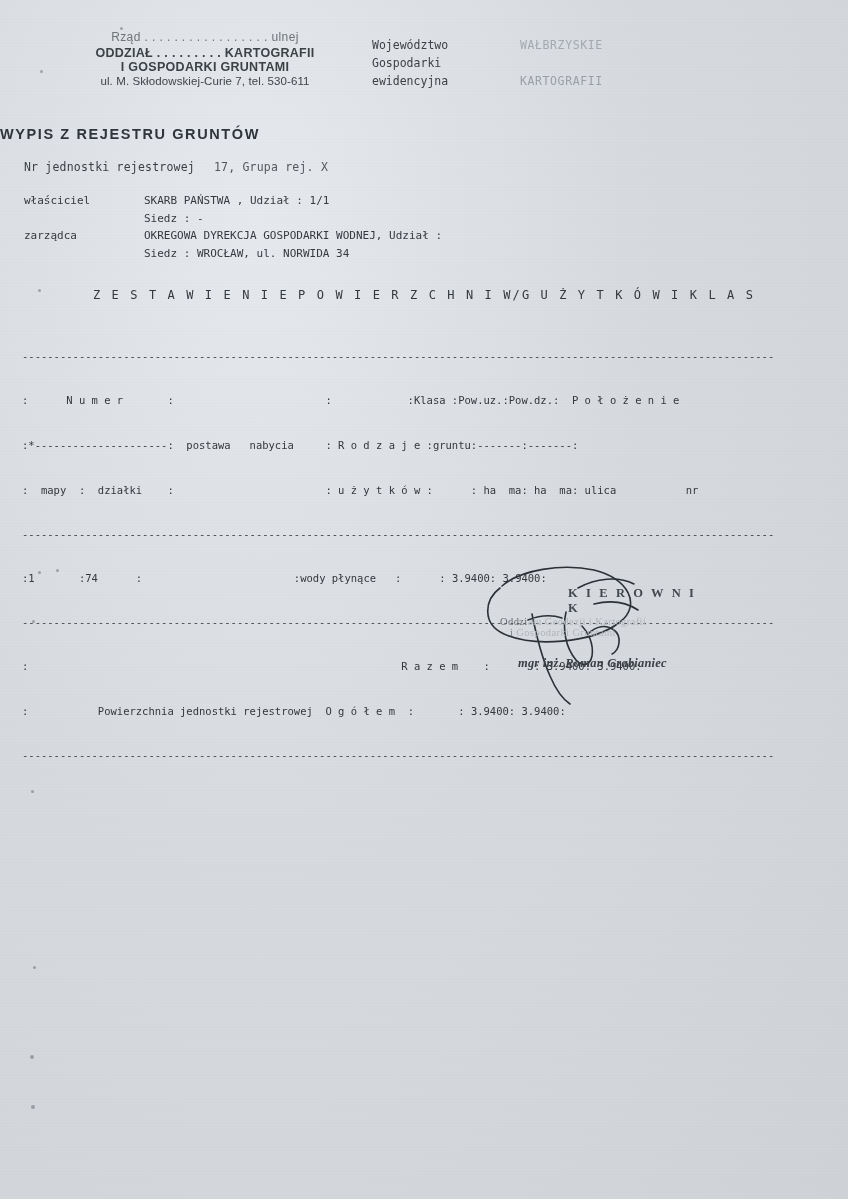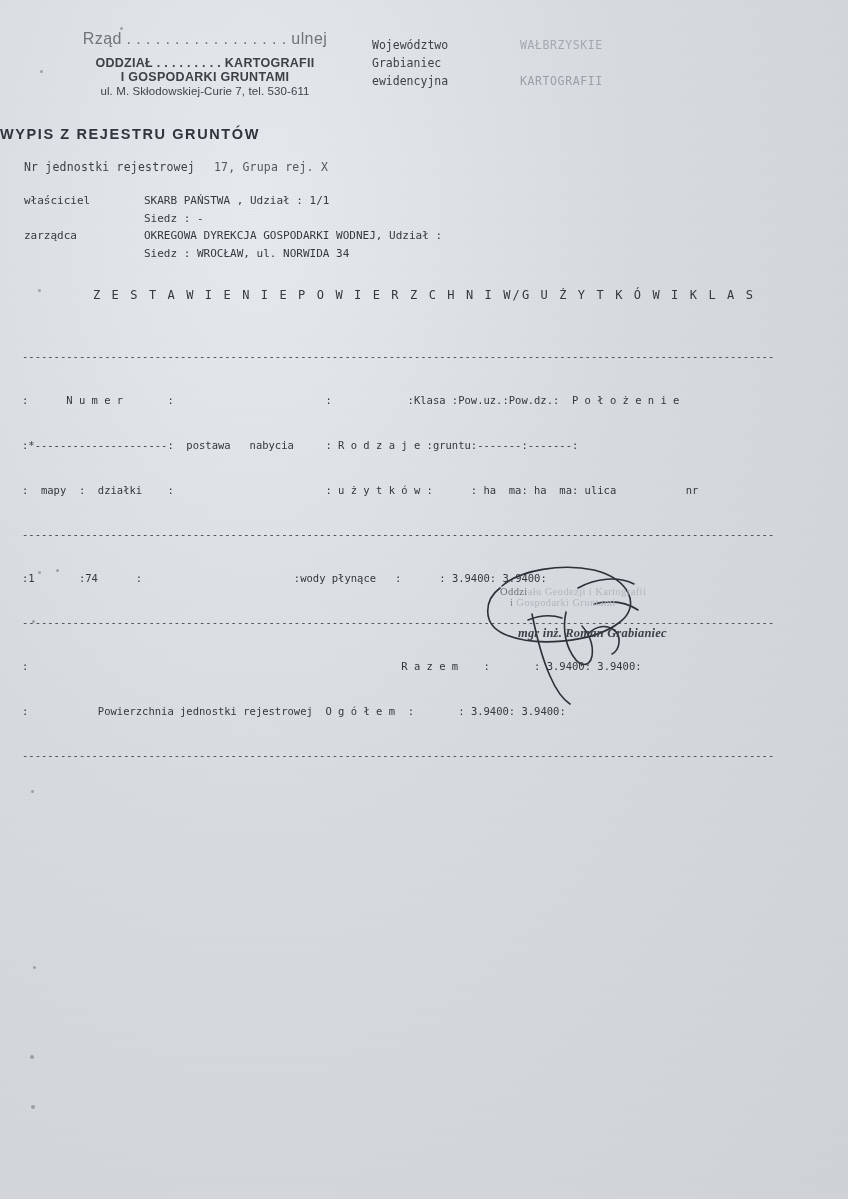--- a/index.html
+++ b/index.html
@@ -38,25 +38,25 @@
   
   .letterhead {
     position: absolute;
     left: 40px;
     top: 30px;
     width: 330px;
     text-align: center;
     font-family: "Liberation Sans", sans-serif;
   }
   .lh-line1 {
-    font-size: 16px;
+    font-size: 12px;
     color: #6f7479;
     letter-spacing: .4px;
     filter: blur(.4px);
-    margin-bottom: 8px;
+    margin-bottom: 2px;
   }
   .lh-line2 {
     font-size: 12.5px;
     font-weight: bold;
     color: #3c4146;
     letter-spacing: .3px;
     filter: blur(.25px);
   }
   .lh-line3 {
     font-size: 12.5px;
@@ -221,21 +221,21 @@
     <div class="lh-line2">ODDZIAŁ . . . . . . . . . KARTOGRAFII</div>
     <div class="lh-line3">I GOSPODARKI GRUNTAMI</div>
     <div class="lh-line4">ul. M. Skłodowskiej-Curie 7, tel. 530-611</div>
   </div>
 
   <div class="hdr-right">
     <div class="r1">
       <span class="lbl">Województwo</span><span class="val">WAŁBRZYSKIE</span>
     </div>
     <div>
-      <span class="lbl">Grabianiec ewidencyjna</span><span class="val">KARTOGRAFII</span>
+      <span class="lbl">Gospodarki ewidencyjna</span><span class="val">KARTOGRAFII</span>
     </div>
   </div>
 
   <div class="doc-title">WYPIS Z REJESTRU GRUNTÓW</div>
 
   <div class="unit-line">
     <span class="ind">Nr jednostki rejestrowej</span><span class="lite">17,</span>
     <span class="lite">Grupa rej.</span>
     <span class="lite">X</span>
   </div>
@@ -268,19 +268,20 @@
         <path d="M30 40 C14 52, 12 76, 34 86 C62 99, 122 96, 150 74 C172 57, 158 30, 124 22 C92 15, 50 22, 32 38"></path>
         <path d="M62 66 C66 86, 72 110, 80 128 C86 142, 94 152, 100 156"></path>
         <path d="M58 72 C68 68, 80 66, 92 70"></path>
         <path d="M96 64 C92 82, 96 100, 106 112 C112 119, 120 118, 122 108 C124 96, 118 84, 112 78"></path>
         <path d="M118 86 C126 78, 136 76, 144 82 C152 88, 150 102, 142 106"></path>
         <path d="M124 56 C140 52, 156 54, 168 62"></path>
         <path d="M108 40 C126 30, 148 28, 164 36"></path>
       </g>
     </svg>
     <div class="stamp">
+      <div class="l1">K I E R O W N I K</div>
       <div class="l2"><span>Oddzi</span><span class="ghost">ału Geodezji i Kartografii</span></div>
       <div class="l3"><span>i</span> <span class="ghost">Gospodarki Gruntami</span></div>
       <div class="name">mgr inż. Roman Grabianiec</div>
     </div>
   </div>
 
 </div>
 
 </body></html>

